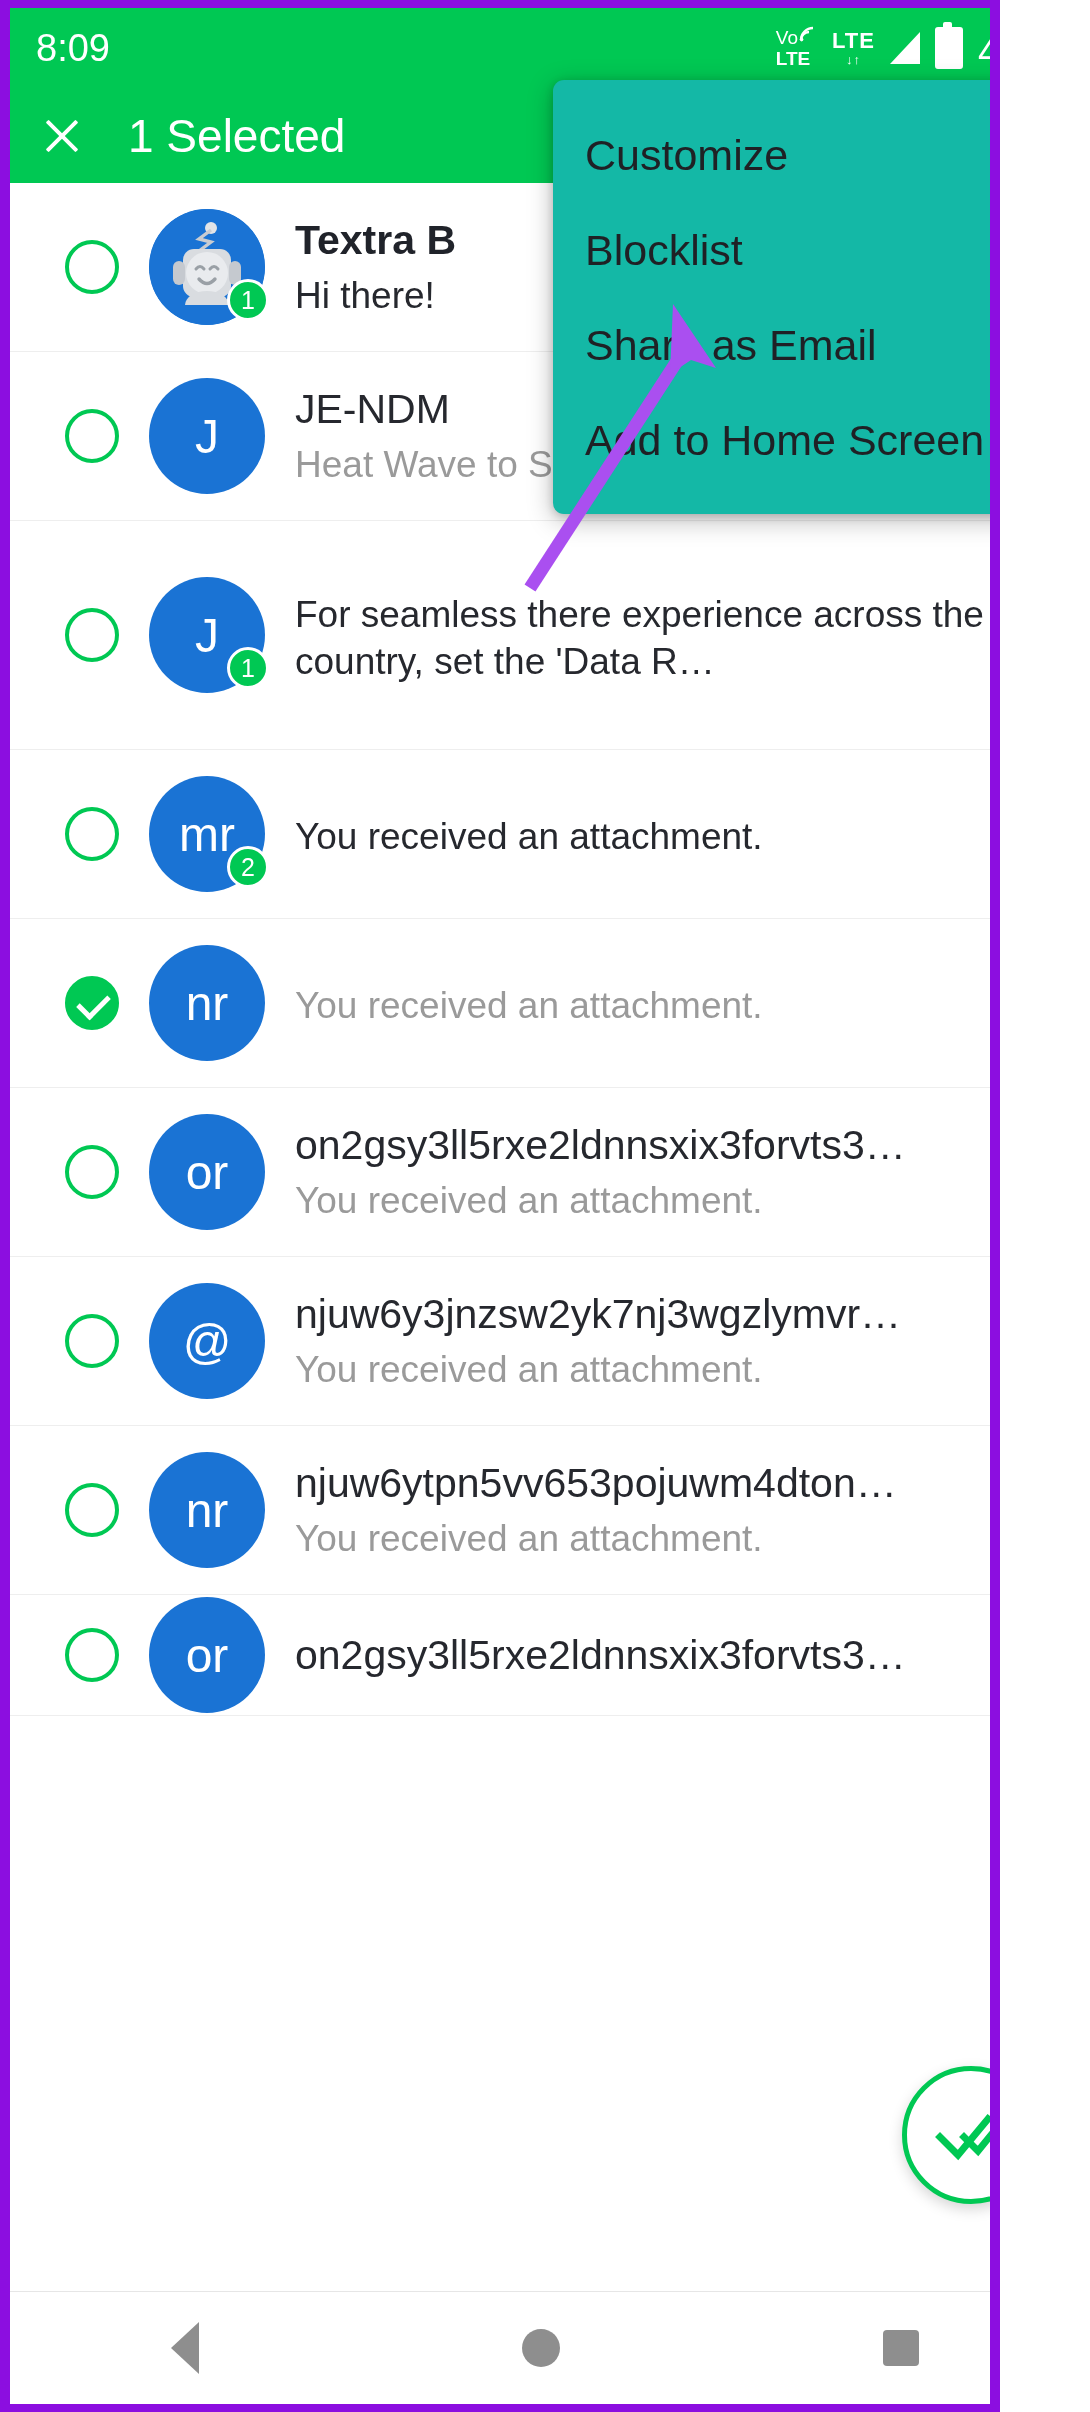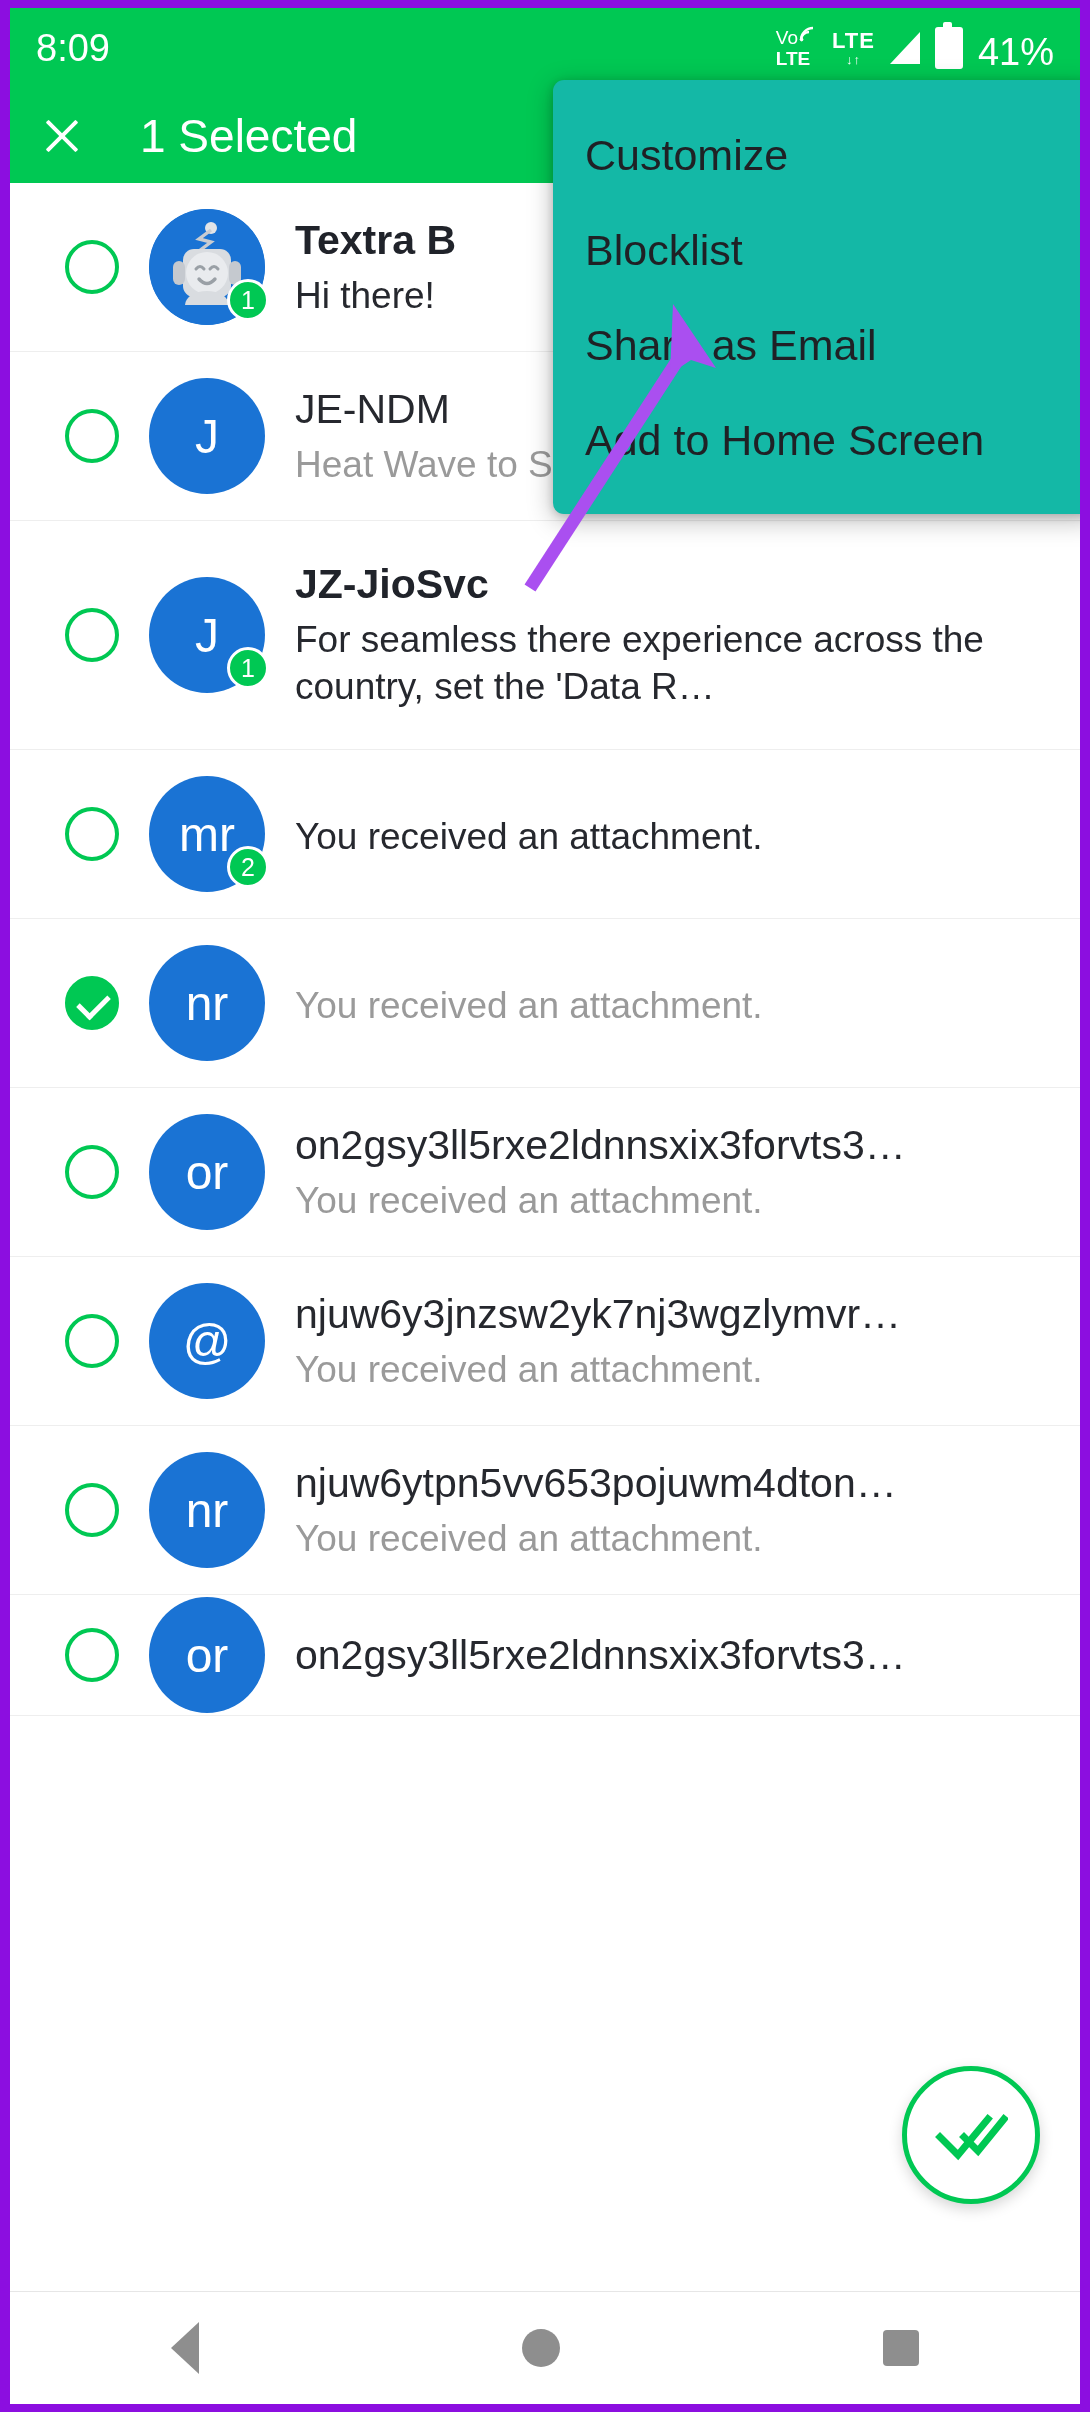--- a/index.html
+++ b/index.html
@@ -6,21 +6,21 @@
     margin: 0;
     padding: 0;
     background: #ffffff;
   }
   body {
     font-family: "Liberation Sans", sans-serif;
     -webkit-font-smoothing: antialiased;
   }
   #screen {
     position: relative;
-    width: 1090px;
+    width: 1000px;
     height: 2412px;
     overflow: hidden;
     background: #ffffff;
     box-sizing: border-box;
     border-left: 10px solid #8c0ee0;
     border-right: 10px solid #8c0ee0;
     border-top: 8px solid #8c0ee0;
     border-bottom: 8px solid #8c0ee0;
   }
   .inner {
@@ -143,21 +143,21 @@
     left: 3px; top: 22px;
     width: 42px; height: 4px;
     background: #ffffff;
     border-radius: 1px;
   }
   .close-x:before { transform: rotate(45deg); }
   .close-x:after  { transform: rotate(-45deg); }
   .actionbar-title {
     color: #ffffff;
     font-size: 46px;
-    margin-left: 54px;
+    margin-left: 42px;
     font-weight: 400;
   }
 
   
   .list {
     position: absolute;
     top: 175px; left: 0;
     width: 1070px;
     height: 2150px;
     overflow: hidden;
@@ -419,21 +419,20 @@
           </div>
         </div>
         <div class="divider"></div>
         <div class="row" style="height: 228px;">
           <div class="check"></div>
           <div class="avatar-wrap">
             <div class="avatar">J</div>
             <div class="badge">1</div>
           </div>
           <div class="row-text">
-            <div class="row-title unread">JZ-JioSvc</div>
             <div class="row-sub unread">For seamless there experience across the country, set the 'Data R…</div>
           </div>
         </div>
         <div class="divider"></div>
         <div class="row">
           <div class="check"></div>
           <div class="avatar-wrap">
             <div class="avatar">mr</div>
             <div class="badge">2</div>
           </div>

